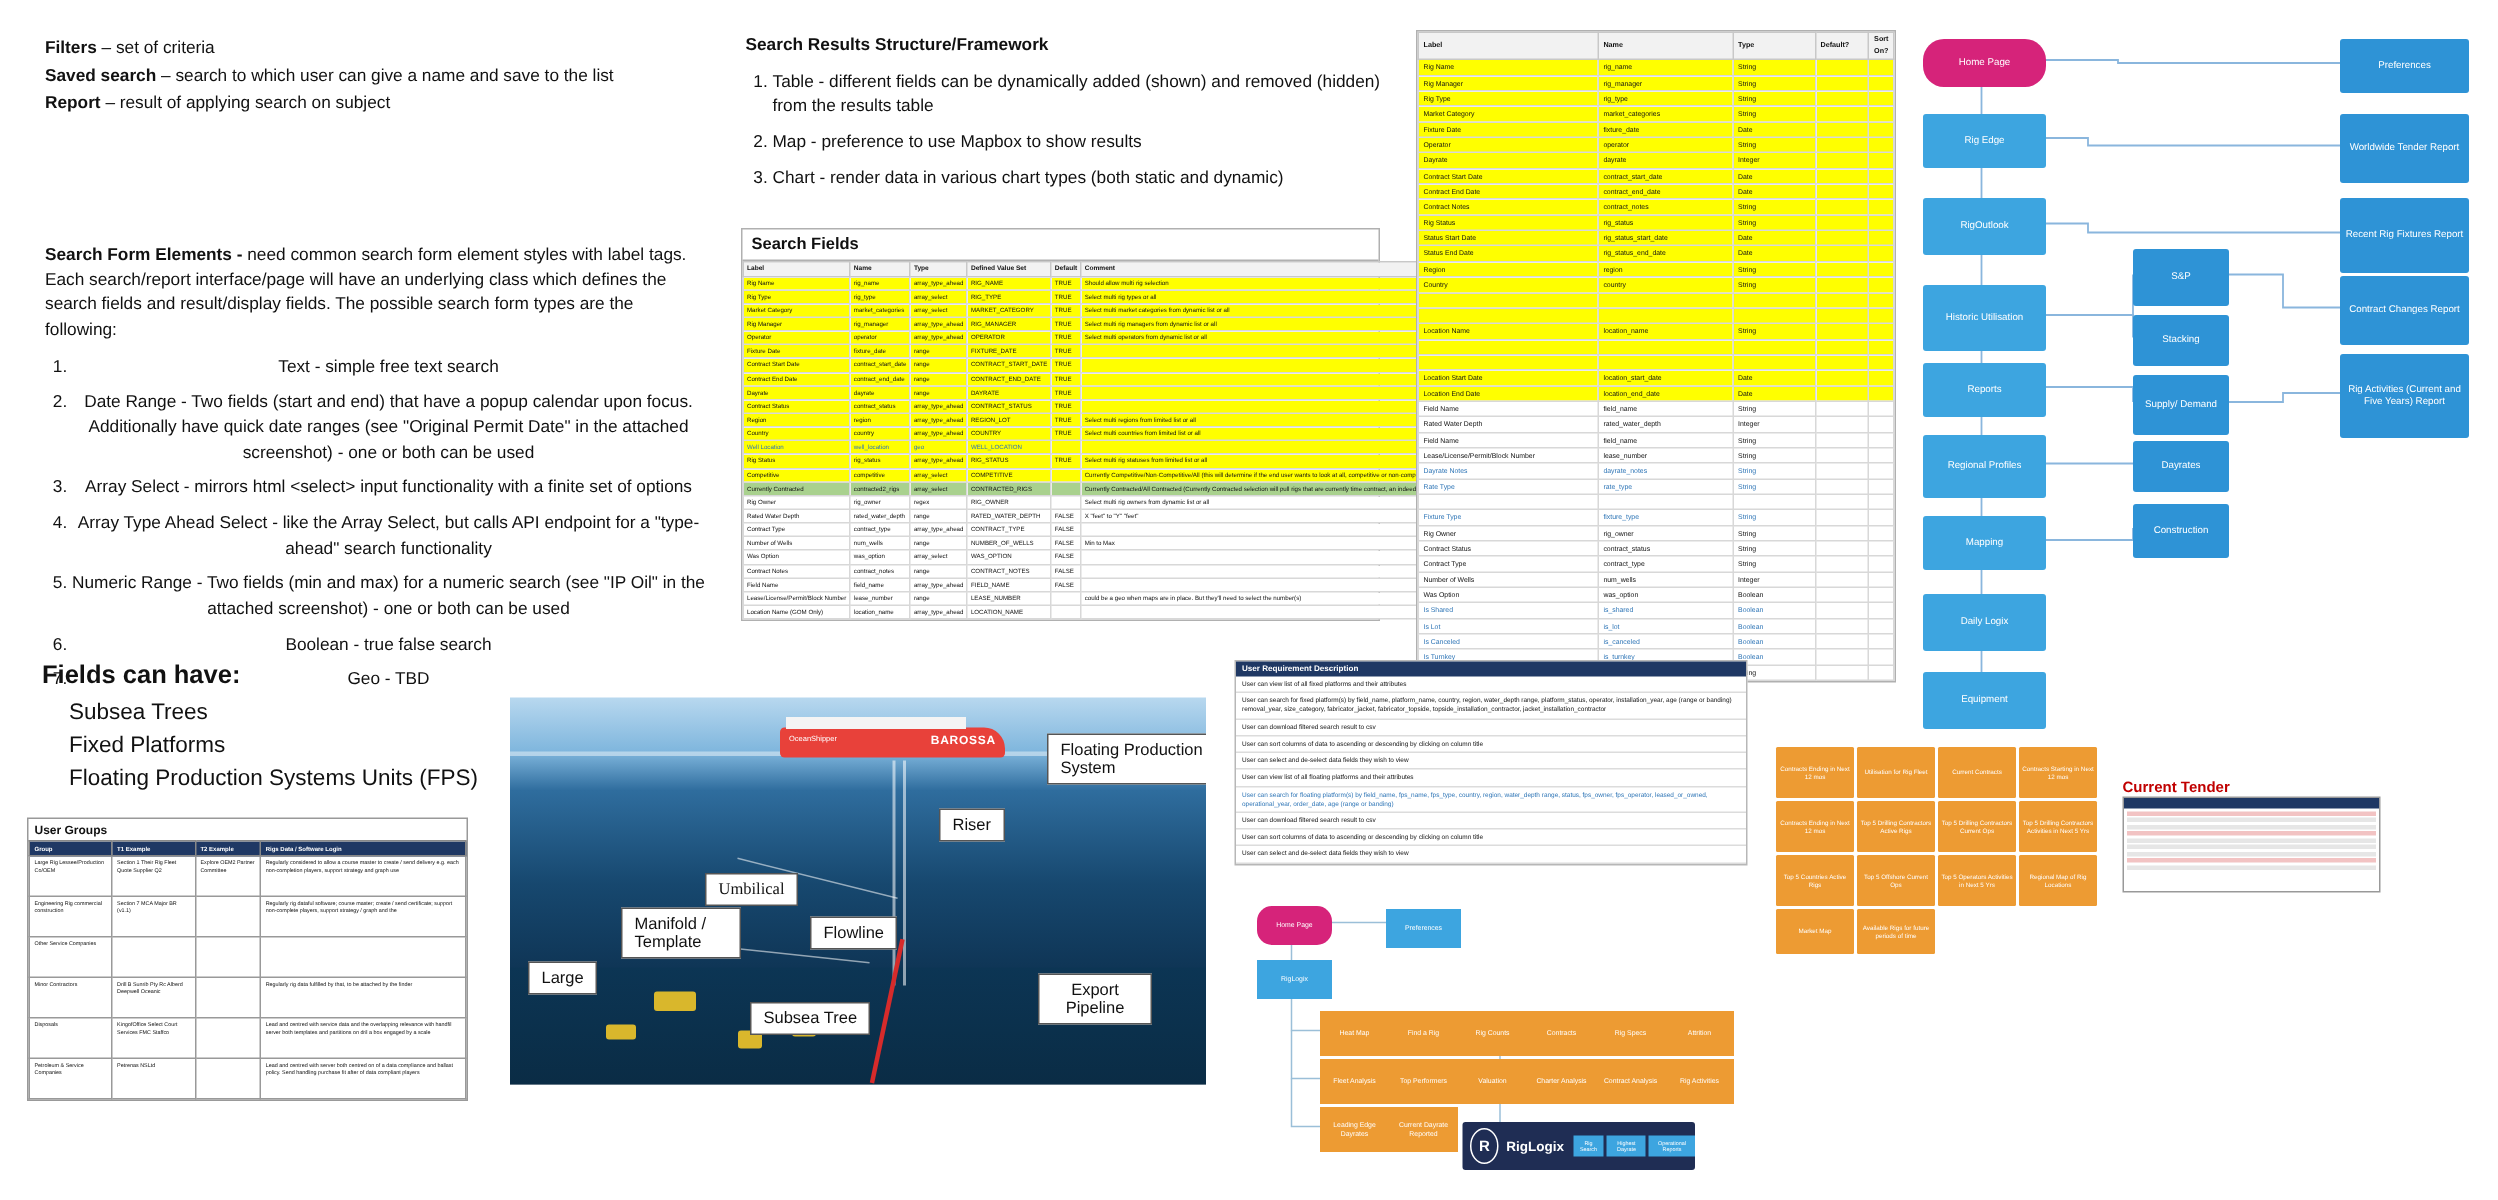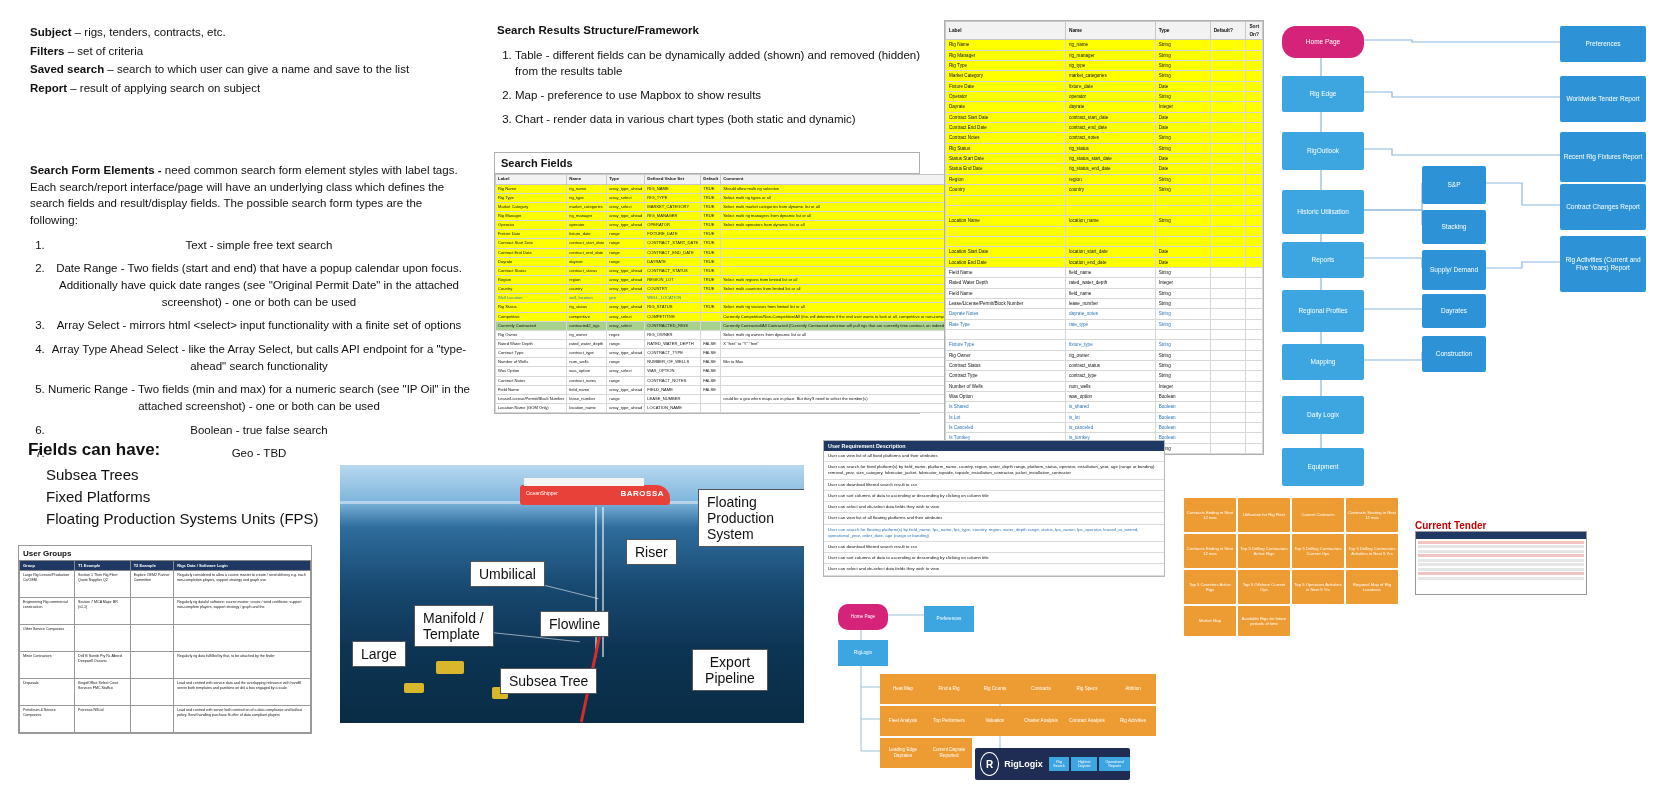--- a/index.html
+++ b/index.html
@@ -82,21 +82,21 @@
   #ct-sheet .ct-line.s{background:#f2c3c3;}
 
   
   #subsea{left:340px;top:443px;width:464px;height:258px;overflow:hidden;
       background:linear-gradient(#b8d8ef 0%,#7fb6dd 14%,#2f6d9e 24%,#17486f 48%,#0d3150 75%,#07243c 100%);margin-top:22px;}
   #subsea .sea-line{position:absolute;left:0;right:0;top:36px;height:3px;background:#cfe3f1;opacity:.7;}
   .ship{position:absolute;left:180px;top:20px;width:150px;height:20px;background:#e8413a;border-radius:3px 14px 3px 3px;}
   .ship .deck{position:absolute;left:4px;top:-7px;width:120px;height:8px;background:#f4f4f4;}
   .ship .lbl{position:absolute;right:6px;top:4px;font-size:8px;color:#fff;font-weight:bold;letter-spacing:.5px;}
   .ship .lbl2{position:absolute;left:6px;top:5px;font-size:5px;color:#fff;}
-  .callout{position:absolute;background:#fff;border:1px solid #555;font-size:14px;padding:4px 8px;color:#111;white-space:nowrap;}
+  .callout{position:absolute;background:#fff;border:1px solid #555;font-size:11px;padding:4px 8px;color:#111;white-space:nowrap;}
   .seabed{position:absolute;left:0;right:0;bottom:0;height:78px;background:linear-gradient(#0c3554,#0a2c45);}
   .pipe-red{position:absolute;background:#d62b2b;}
   .eqp{position:absolute;background:#d9b72c;border-radius:2px;}
   .thinline{position:absolute;background:rgba(255,255,255,.55);}
 
   
   #urd{left:823px;top:440px;width:340px;border:1px solid #b7b7b7;background:#fff;}
   #urd .urd-title{background:#1f3864;color:#fff;font-size:5.4px;font-weight:bold;padding:2px 4px;}
   #urd table{border-collapse:collapse;width:100%;font-size:4.3px;line-height:1.45;}
   #urd td{border-bottom:1px solid #dcdcdc;padding:2px 4px;}
@@ -119,21 +119,20 @@
   #riglogix .rl-mark{width:22px;height:22px;border:1.5px solid #fff;border-radius:50%;margin:0 5px;
         display:flex;align-items:center;justify-content:center;color:#fff;font-size:10px;font-weight:bold;}
   #riglogix .rl-name{color:#fff;font-size:9px;font-weight:bold;}
   #riglogix .rl-tabs{display:flex;margin-left:6px;gap:2px;}
   #riglogix .rl-tabs span{background:#3da5e0;color:#fff;font-size:3.6px;padding:3px 4px;line-height:1.2;text-align:center;}
 </style>
 </head>
 <body>
 
 <div class="abs" id="glossary">
-  <div class="gl-row"><b>Subject</b><span> – rigs, tenders, contracts, etc.</span></div>
   <div class="gl-row"><b>Filters</b><span> – set of criteria</span></div>
   <div class="gl-row"><b>Saved search</b><span> – search to which user can give a name and save to the list</span></div>
   <div class="gl-row"><b>Report</b><span> – result of applying search on subject</span></div>
 </div>
 
 <div class="abs" id="formels">
   <div class="intro">
     <b>Search Form Elements -</b><span> need common search form element styles with label tags. Each search/report interface/page will have an underlying class which defines the search fields and result/display fields. The possible search form types are the following:</span>
   </div>
   <ol>
@@ -851,21 +850,21 @@
   <div class="thinline" style="left:120px;top:170px;width:120px;height:1.2px;transform:rotate(6deg);"></div>
   <div class="pipe-red" style="left:250px;top:160px;width:2.5px;height:98px;transform:rotate(12deg);"></div>
 
   <div class="eqp" style="left:96px;top:196px;width:28px;height:13px;"></div>
   <div class="eqp" style="left:64px;top:218px;width:20px;height:10px;"></div>
   <div class="eqp" style="left:152px;top:222px;width:16px;height:12px;"></div>
   <div class="eqp" style="left:188px;top:214px;width:16px;height:12px;"></div>
 
   <div class="callout" style="left:358px;top:24px;width:96px;white-space:normal;"><span>Floating Production System</span></div>
   <div class="callout" style="left:286px;top:74px;"><span>Riser</span></div>
-  <div class="callout" style="left:130px;top:96px;"><span>Umbilical</span></div>
+  <div class="callout" style="left:130px;top:117px;font-family:Liberation Serif, serif;"><span>Umbilical</span></div>
   <div class="callout" style="left:200px;top:146px;"><span>Flowline</span></div>
   <div class="callout" style="left:74px;top:140px;width:62px;white-space:normal;"><span>Manifold / Template</span></div>
   <div class="callout" style="left:12px;top:176px;"><span>Large</span></div>
   <div class="callout" style="left:160px;top:203px;"><span>Subsea Tree</span></div>
   <div class="callout" style="left:352px;top:184px;width:58px;white-space:normal;text-align:center;"><span>Export Pipeline</span></div>
 </div>
 
 <div class="abs" id="urd">
   <div class="urd-title">User Requirement Description</div>
   <table>

